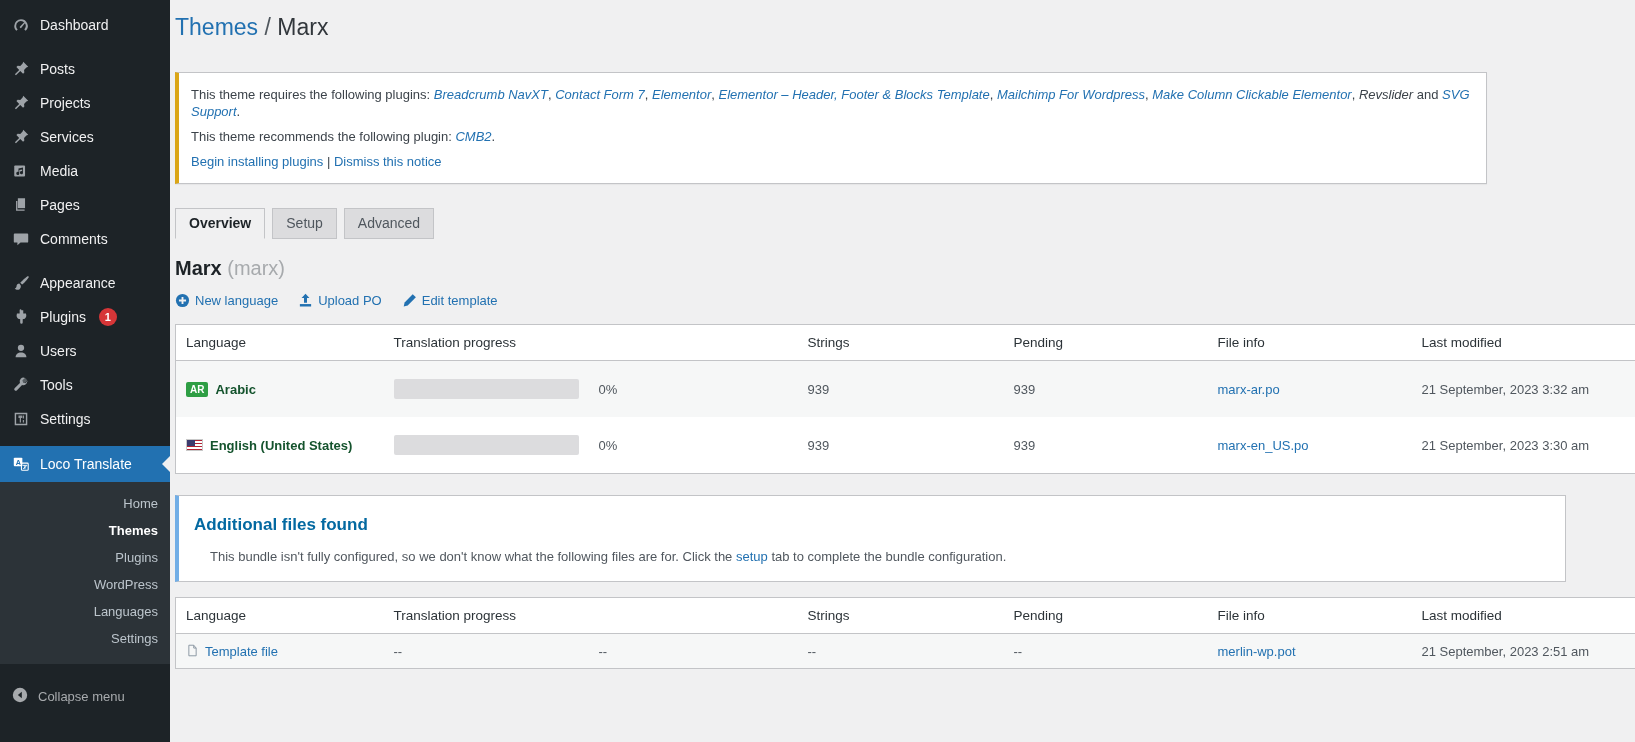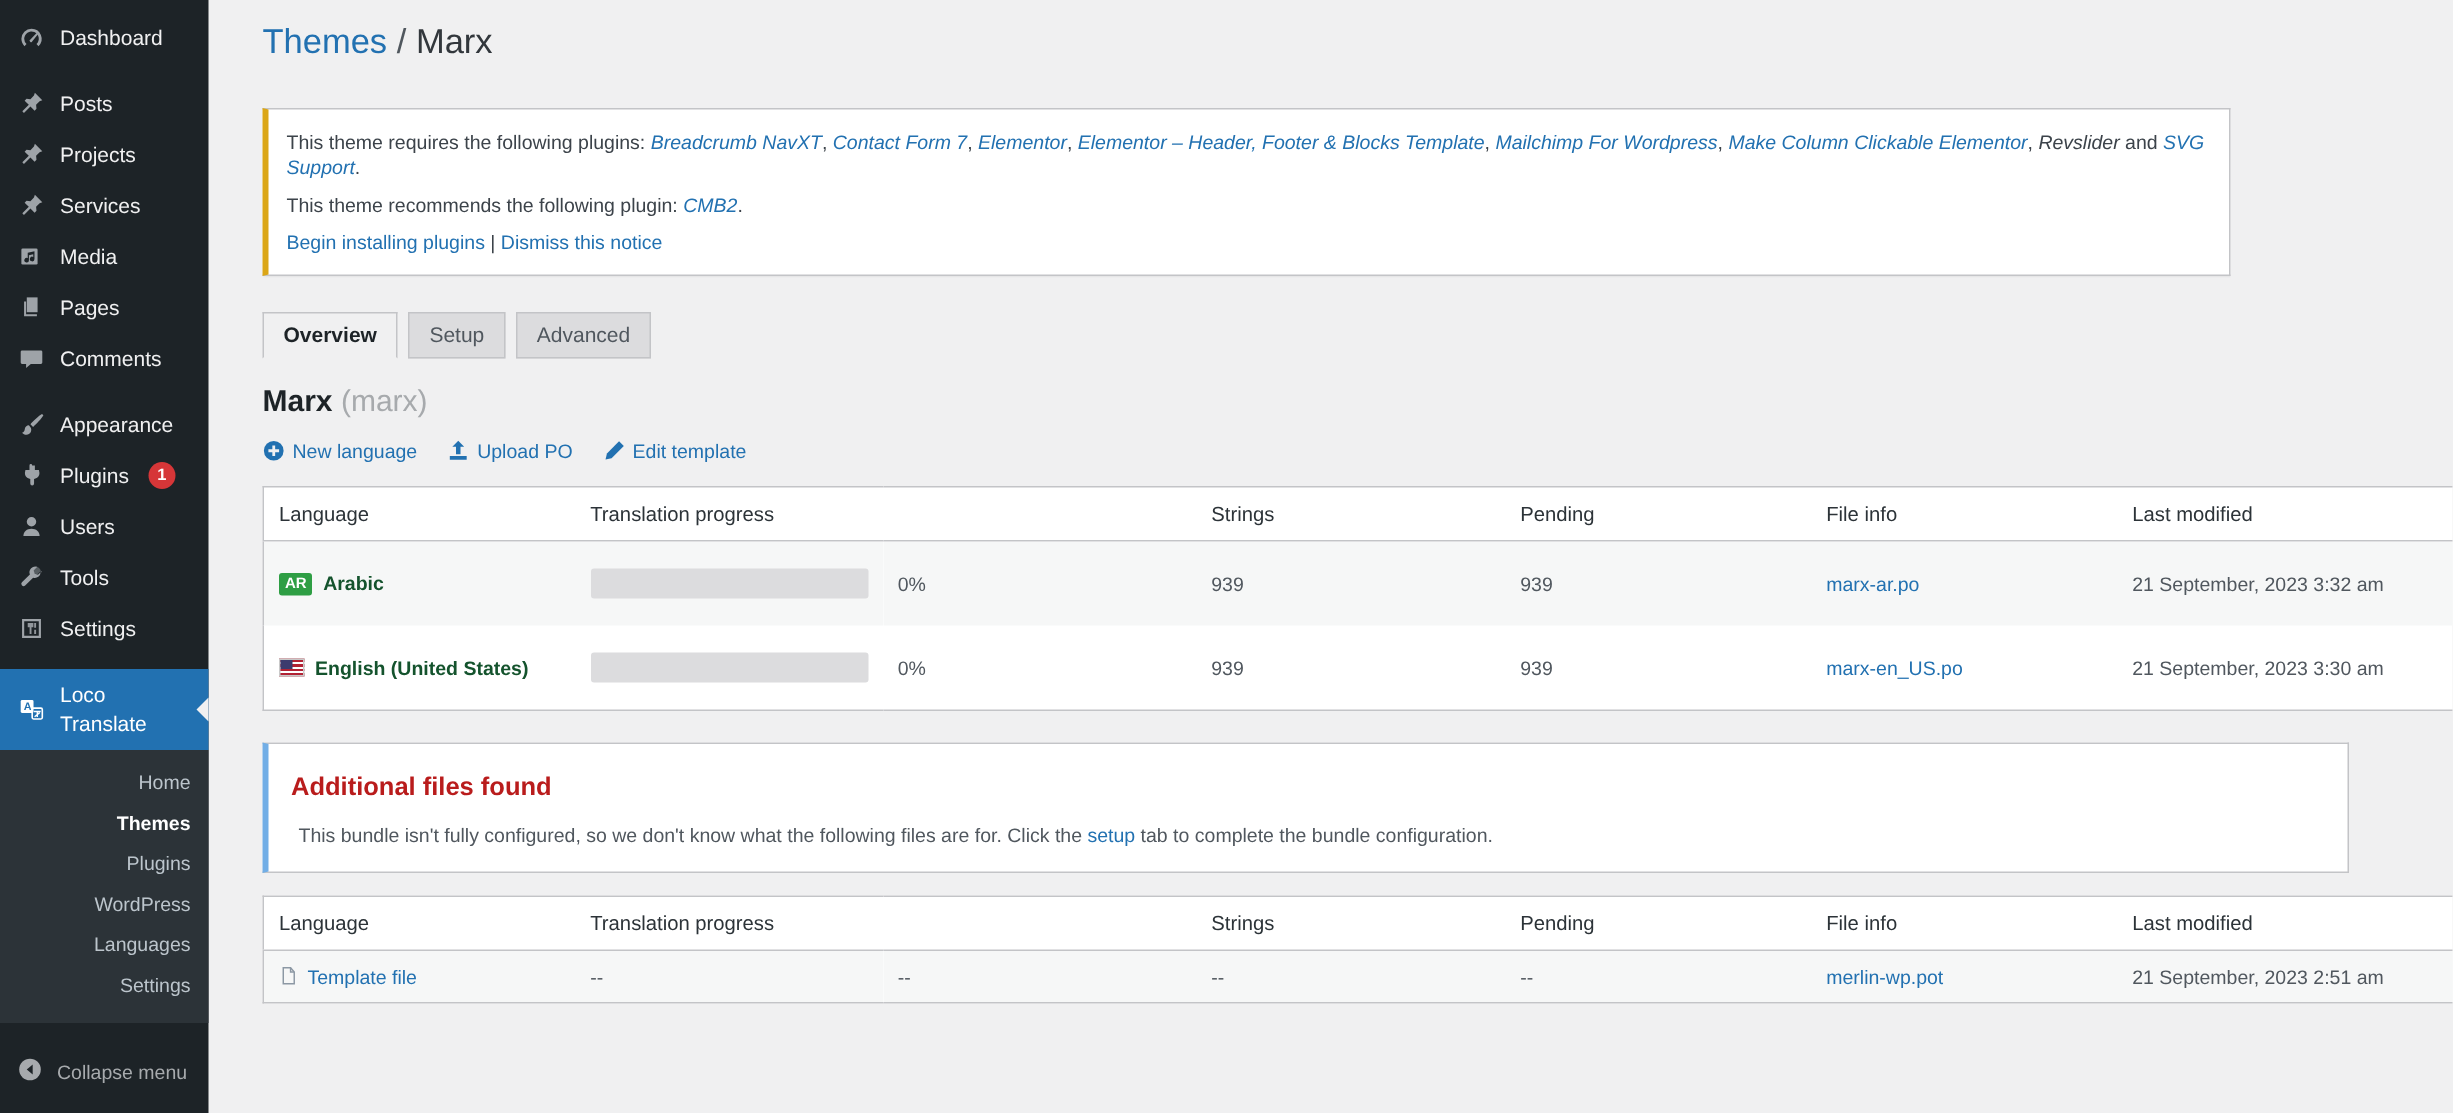--- a/index.html
+++ b/index.html
@@ -5,21 +5,21 @@
   * { box-sizing: border-box; }
   html, body { margin:0; padding:0; overflow:hidden; }
   body {
     width:1635px; height:742px;
     font-family:"Liberation Sans", sans-serif;
     font-size:13px; color:#3c434a; background:#f0f0f1;
   }
 
   
   .sidebar {
-    position:absolute; left:0; top:0; width:139px; height:742px;
+    position:absolute; left:0; top:0; width:170px; height:742px;
     background:#1d2327; color:#f0f0f1;
   }
   .menu { padding-top:8px; }
   .mi {
     display:flex; align-items:center; gap:9px;
     padding:7px 8px 7px 11px; font-size:14px; cursor:pointer;
     position:relative; line-height:19px;
   }
   .mi .ico { width:20px; height:20px; flex:0 0 20px; color:#9ea3a8; display:inline-flex; align-items:center; justify-content:center; }
   .mi svg { width:18px; height:18px; fill:currentColor; }
@@ -104,22 +104,22 @@
   .flag-us:before { content:""; position:absolute; left:0; top:0; width:8px; height:6px; background:#3c3b6e; }
   .progress { width:185px; height:20px; background:#dcdcde; border-radius:2px; }
   .doc-ico { display:inline-flex; margin-right:6px; vertical-align:-2px; color:#8c98a4; }
   .doc-ico svg { width:13px; height:15px; }
 
   .panel {
     width:1391px; background:#fff; margin-top:21px;
     border:1px solid #c3c4c7; border-left:4px solid #72aee6;
     padding:6px 15px 14px;
   }
-  .panel h3 { margin:12px 0 0; font-size:17px; color:#b91c1c; line-height:22px; }
-  .panel p { margin:13px 5px 2px; color:#50575e; line-height:16px; }
+  .panel h3 { margin:12px 0 0; font-size:17px; color:#0369a1; line-height:22px; }
+  .panel p { margin:13px 16px 2px; color:#50575e; line-height:16px; }
 </style>
 </head>
 <body>
 
 <div class="sidebar">
   <div class="menu">
 
     <div class="mi">
       <span class="ico">
         <svg viewBox="0 0 20 20">

